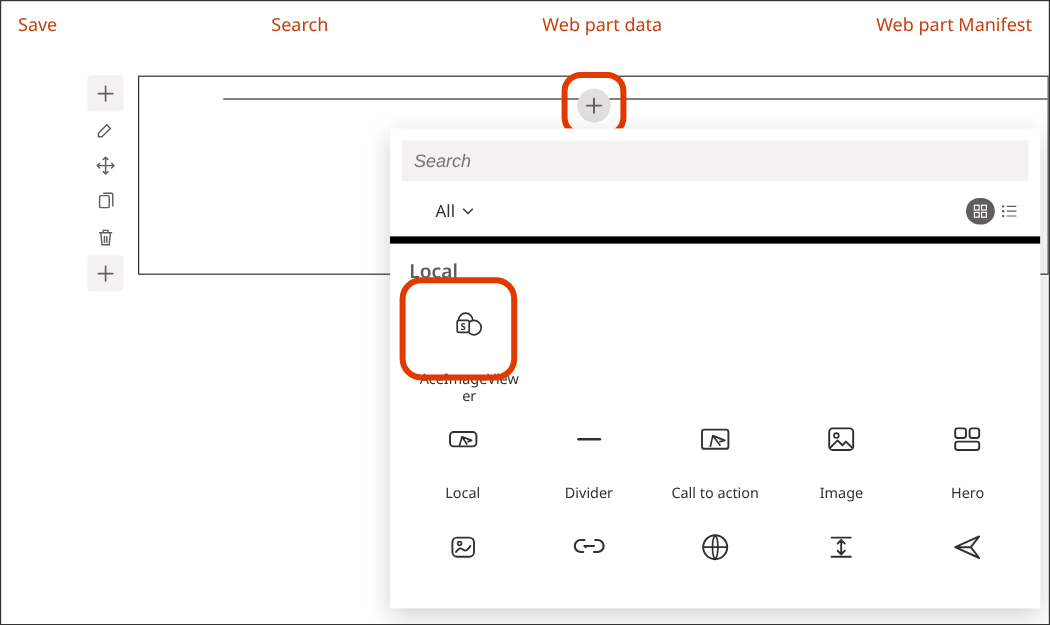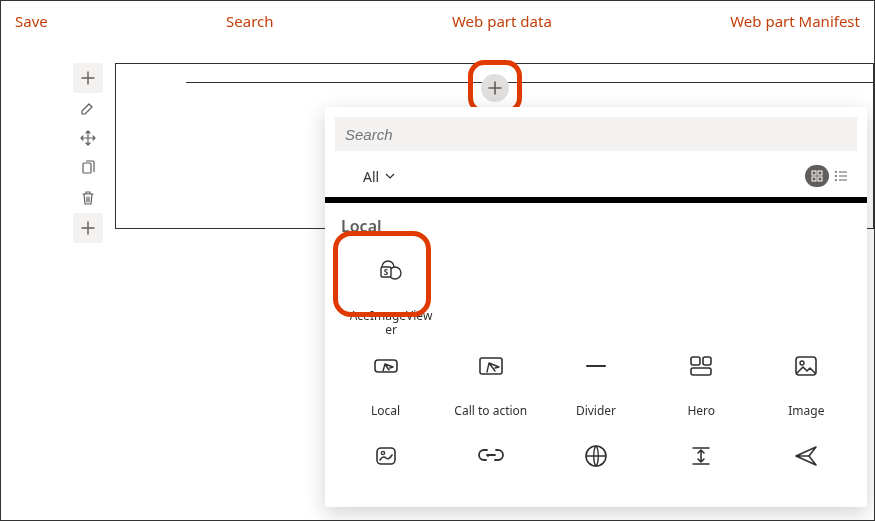--- a/index.html
+++ b/index.html
@@ -307,54 +307,54 @@
           <svg viewBox="0 0 28 28">
               <rect x="3" y="8" width="22" height="12" rx="3" stroke="currentColor" stroke-width="1.6" fill="none"></rect>
               <path d="M13 12l4 6M13 12l-2 7M13 12l8 3-3 1" stroke="currentColor" stroke-width="1.4" fill="none" stroke-linecap="round" stroke-linejoin="round"></path>
             </svg>
         </div>
         <div class="lbl">Local</div>
       </div>
       <div class="tile">
         <div class="ic">
           <svg viewBox="0 0 28 28">
+              <path d="M5 14h18" stroke="currentColor" stroke-width="2" stroke-linecap="round"></path>
+            </svg>
+        </div>
+        <div class="lbl">Divider</div>
+      </div>
+      <div class="tile">
+        <div class="ic">
+          <svg viewBox="0 0 28 28">
               <rect x="3" y="6" width="22" height="16" rx="2" stroke="currentColor" stroke-width="1.6" fill="none"></rect>
               <path d="M12 11l6 8M12 11l-2 9M12 11l10 4-4 1" stroke="currentColor" stroke-width="1.4" fill="none" stroke-linecap="round" stroke-linejoin="round"></path>
             </svg>
         </div>
         <div class="lbl">Call to action</div>
       </div>
       <div class="tile">
         <div class="ic">
           <svg viewBox="0 0 28 28">
-              <path d="M5 14h18" stroke="currentColor" stroke-width="2" stroke-linecap="round"></path>
-            </svg>
-        </div>
-        <div class="lbl">Divider</div>
+              <rect x="4" y="5" width="20" height="18" rx="3" stroke="currentColor" stroke-width="1.6" fill="none"></rect>
+              <circle cx="10" cy="11" r="2" stroke="currentColor" stroke-width="1.4" fill="none"></circle>
+              <path d="M5 21l6-6 4 4 3-3 5 5" stroke="currentColor" stroke-width="1.6" fill="none" stroke-linecap="round" stroke-linejoin="round"></path>
+            </svg>
+        </div>
+        <div class="lbl">Image</div>
       </div>
       <div class="tile">
         <div class="ic">
           <svg viewBox="0 0 28 28">
               <rect x="4" y="5" width="9" height="8" rx="2" stroke="currentColor" stroke-width="1.6" fill="none"></rect>
               <rect x="16" y="5" width="8" height="8" rx="2" stroke="currentColor" stroke-width="1.6" fill="none"></rect>
               <rect x="4" y="16" width="20" height="7" rx="2" stroke="currentColor" stroke-width="1.6" fill="none"></rect>
             </svg>
         </div>
         <div class="lbl">Hero</div>
       </div>
-      <div class="tile">
-        <div class="ic">
-          <svg viewBox="0 0 28 28">
-              <rect x="4" y="5" width="20" height="18" rx="3" stroke="currentColor" stroke-width="1.6" fill="none"></rect>
-              <circle cx="10" cy="11" r="2" stroke="currentColor" stroke-width="1.4" fill="none"></circle>
-              <path d="M5 21l6-6 4 4 3-3 5 5" stroke="currentColor" stroke-width="1.6" fill="none" stroke-linecap="round" stroke-linejoin="round"></path>
-            </svg>
-        </div>
-        <div class="lbl">Image</div>
-      </div>
     </div>
 
     <div class="grid row2" style="margin-top:10px;">
       <div class="tile">
         <div class="ic">
           <svg viewBox="0 0 28 28">
               <rect x="5" y="6" width="18" height="16" rx="4" stroke="currentColor" stroke-width="1.6" fill="none"></rect>
               <path d="M8 18c2-3 4-4 6-2s4 0 6-3" stroke="currentColor" stroke-width="1.6" fill="none" stroke-linecap="round"></path>
               <circle cx="11" cy="11" r="1.6" stroke="currentColor" stroke-width="1.4" fill="none"></circle>
             </svg>

